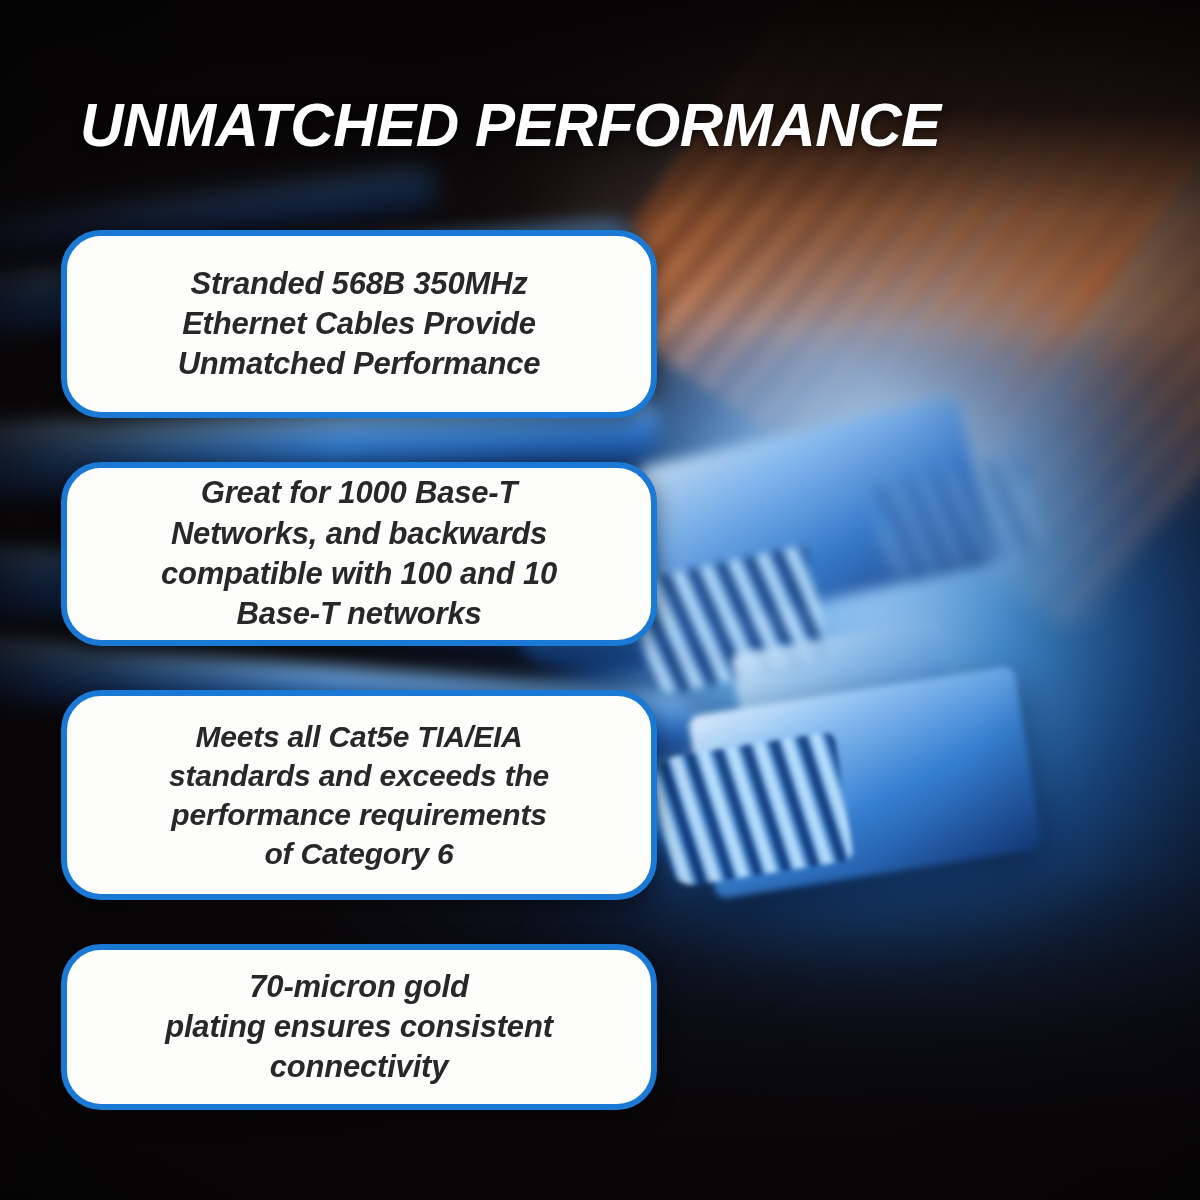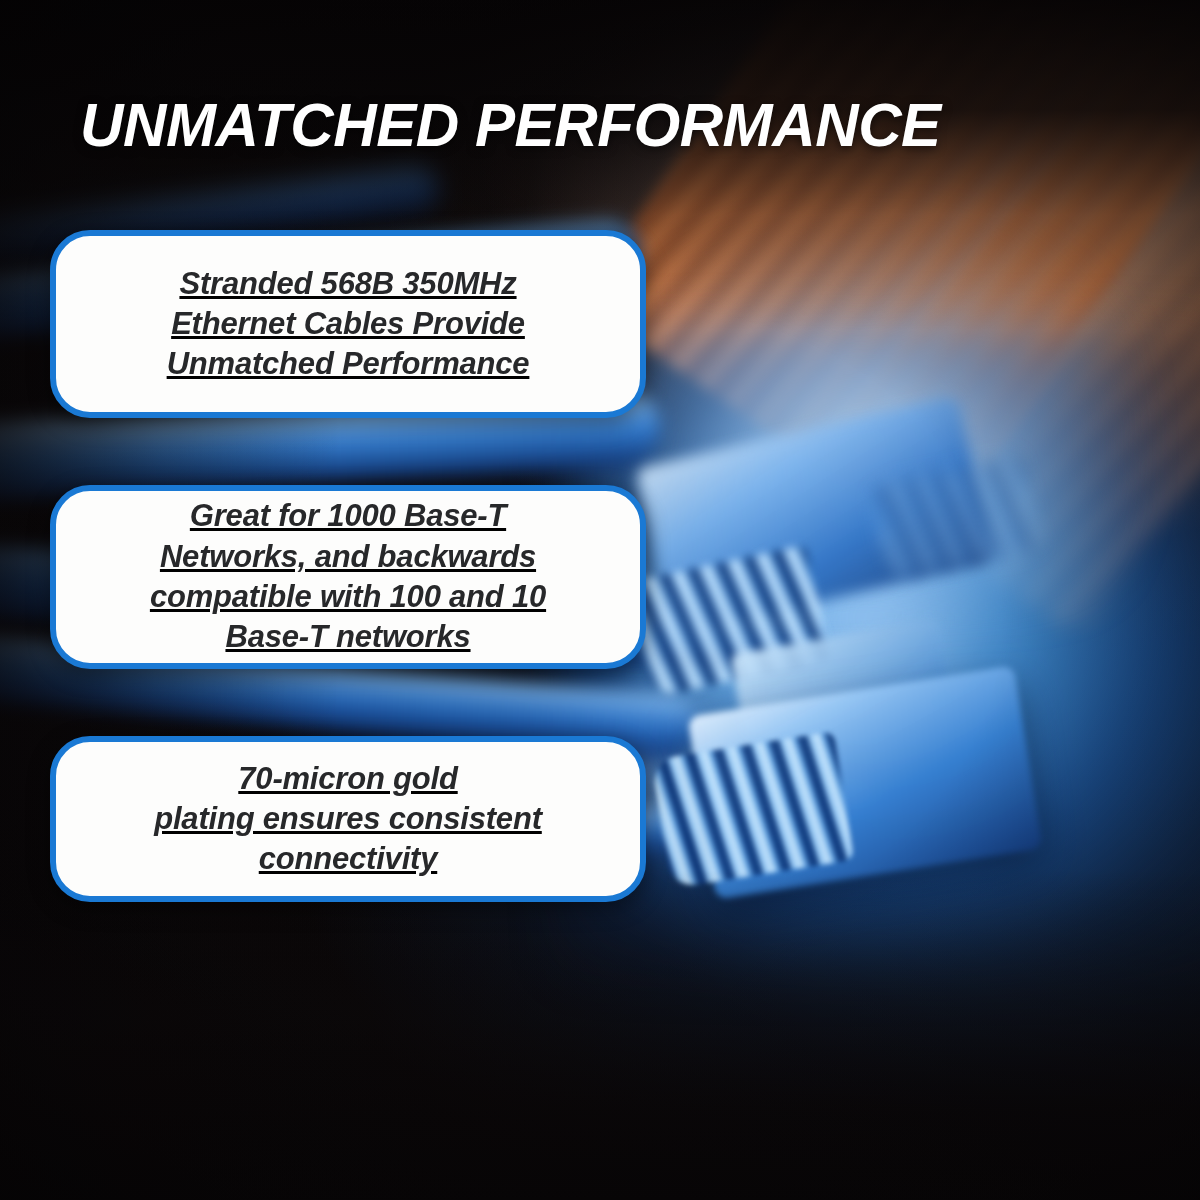--- a/index.html
+++ b/index.html
@@ -282,39 +282,38 @@
     letter-spacing: -0.5px;
     font-stretch: condensed;
     transform: scaleX(0.97);
     transform-origin: left top;
     text-shadow: 0 2px 10px rgba(0,0,0,0.55);
     white-space: nowrap;
   }
 
   .cards {
     position: absolute;
-    left: 50px;
+    left: 61px;
     top: 230px;
     width: 596px;
-    text-decoration: underline;
   }
 
   .card {
     position: relative;
     box-sizing: border-box;
     background: #fdfdfc;
     border: 6px solid #1a79d4;
     border-radius: 40px;
     box-shadow: 0 6px 22px rgba(0,0,0,0.45);
     display: flex;
     align-items: center;
     justify-content: center;
     padding: 14px 30px;
   }
-  .card + .card { margin-top: 67px; }
+  .card + .card { margin-top: 44px; }
 
   .card-1 { height: 188px; }
   .card-2 { height: 184px; }
   .card-3 { height: 210px; }
   .card-4 { height: 166px; }
 
   .card-text {
     margin: 0;
     text-align: center;
     color: #27282a;
@@ -371,20 +370,26 @@
 Unmatched Performance</p>
       </div>
 
       <div class="card card-2">
         <p class="card-text">Great for 1000 Base-T
 Networks, and backwards
 compatible with 100 and 10
 Base-T networks</p>
       </div>
 
+      <div class="card card-3">
+        <p class="card-text">Meets all Cat5e TIA/EIA
+standards and exceeds the
+performance requirements
+of Category 6</p>
+      </div>
 
       <div class="card card-4">
         <p class="card-text">70-micron gold
 plating ensures consistent
 connectivity</p>
       </div>
 
     </div>
   </div>
 </div>

